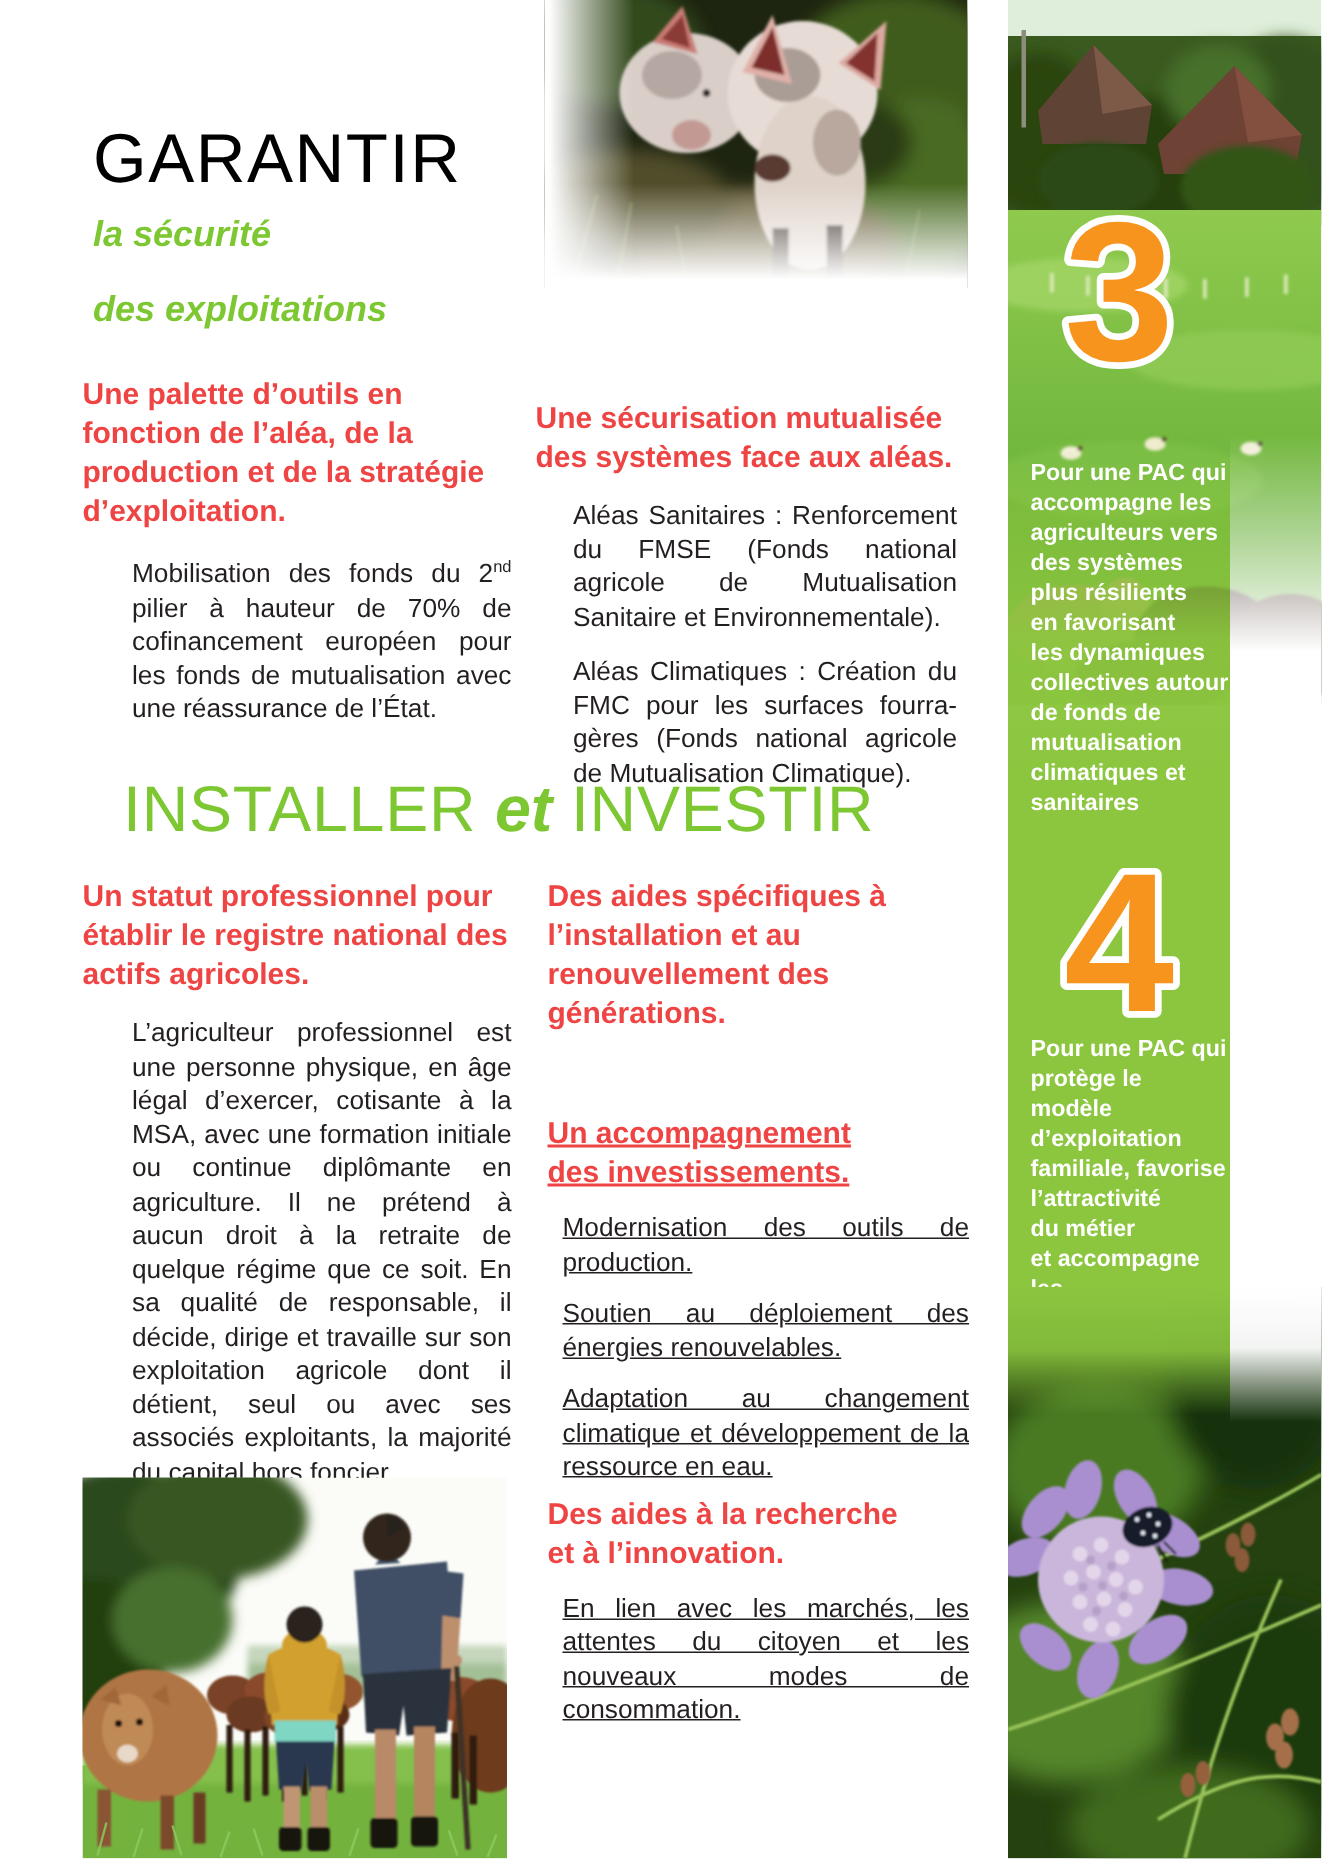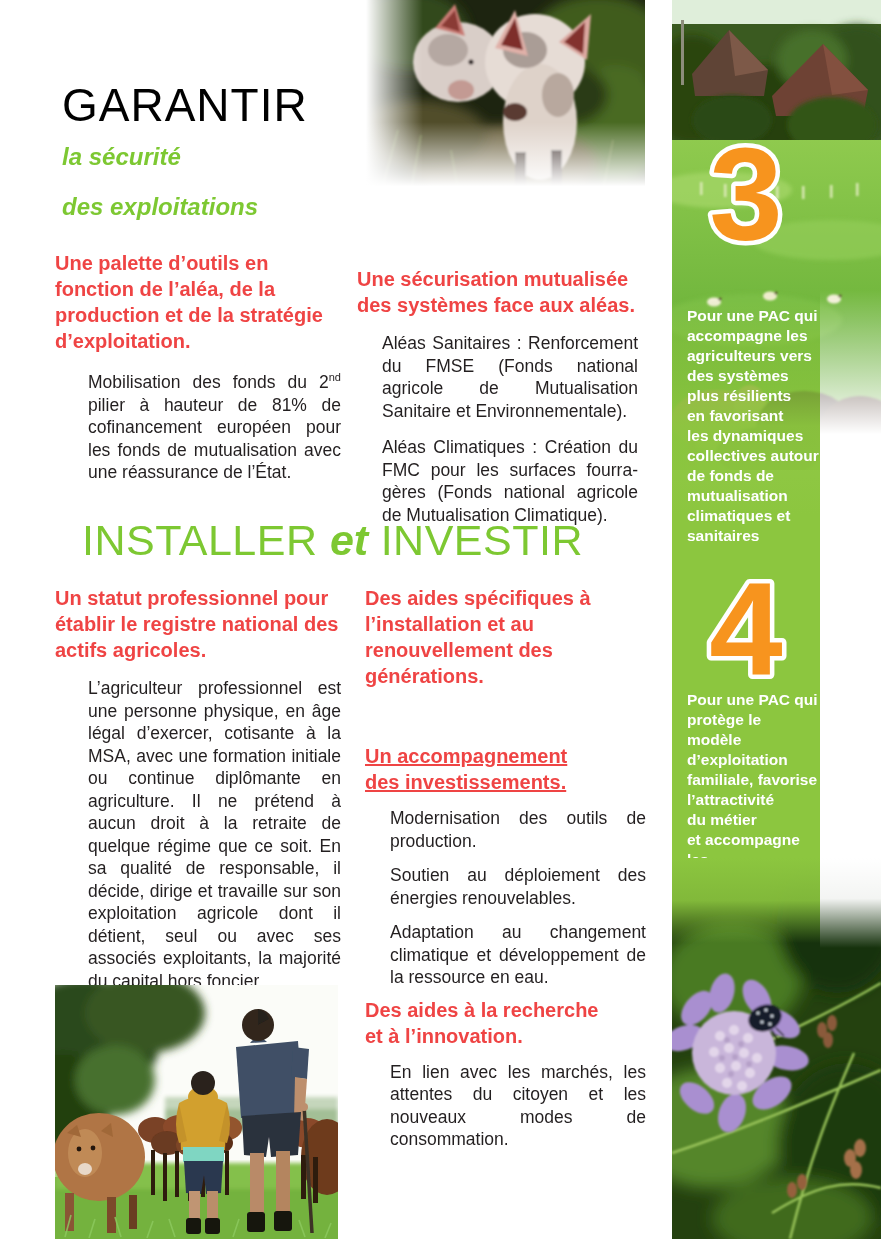--- a/index.html
+++ b/index.html
@@ -18,21 +18,21 @@
   .heading{color:#ef4444;font-weight:bold;font-size:20px;line-height:26px;}
   .body-txt{font-size:17.5px;line-height:22.5px;text-align:justify;color:#231f20;}
   .col-s1-left{left:55px;top:250px;width:286px;}
   .col-s1-left .body-txt{margin-top:17px;margin-left:33px;}
   .col-s1-right{left:357px;top:250px;width:281px;margin-top:16px;}
   .col-s1-right .body-txt{margin-left:25px;margin-top:14px;}
   .col-s2-left{left:55px;top:585px;width:286px;}
   .col-s2-left .body-txt{margin-top:14px;margin-left:33px;}
   .col-s2-right{left:365px;top:585px;width:281px;}
   .col-s2-right .heading{max-width:235px;}
-  .col-s2-right .body-txt{margin-left:25px;margin-top:12px;}
+  .col-s2-right .body-txt{margin-left:10px;margin-top:12px;text-decoration:underline;}
   .gap-lg{margin-top:54px;text-decoration:underline;}
   .gap-md{margin-top:8px;}
   sup{font-size:11px;line-height:0;}
 
   
   .photo{display:block;}
   .pigs{left:363px;top:0;width:282px;height:192px;}
   .pigs-fade-l{left:363px;top:0;width:60px;height:192px;background:linear-gradient(90deg,#fff 5%,rgba(255,255,255,0));}
   .pigs-fade-b{left:363px;top:122px;width:282px;height:70px;background:linear-gradient(180deg,rgba(255,255,255,0),#fff 92%);}
   .farm{left:672px;top:0;width:209px;height:470px;}
@@ -182,21 +182,21 @@
   <div class="abs pigs-fade-b"></div>
 
   <div class="abs main-title">
     <div class="title-l1">GARANTIR</div>
     <div class="title-l2">la sécurité</div>
     <div class="title-l2">des exploitations</div>
   </div>
 
   <div class="abs col-s1-left">
     <div class="heading">Une palette d’outils en fonction de l’aléa, de la production et de la stratégie d’exploitation.</div>
-    <div class="body-txt"><span>Mobilisation des fonds du 2</span><sup>nd</sup><span> pilier à hauteur de 81% de cofinancement européen pour les fonds de mutualisation avec une réassurance de l’État.</span></div>
+    <div class="body-txt"><span>Mobilisation des fonds du 2</span><sup>nd</sup><span> pilier à hauteur de 70% de cofinancement européen pour les fonds de mutualisation avec une réassurance de l’État.</span></div>
   </div>
 
   <div class="abs col-s1-right">
     <div class="heading">Une sécurisation mutualisée des systèmes face aux aléas.</div>
     <div class="body-txt">Aléas Sanitaires : Renforcement du FMSE (Fonds national agricole de Mutualisation Sanitaire et Environnementale).</div>
     <div class="body-txt">Aléas Climatiques : Création du FMC pour les surfaces fourra-gères (Fonds national agricole de Mutualisation Climatique).</div>
   </div>
 
   <div class="abs sec2-title"><span>INSTALLER </span><span class="conn">et</span><span> INVESTIR</span></div>
 

